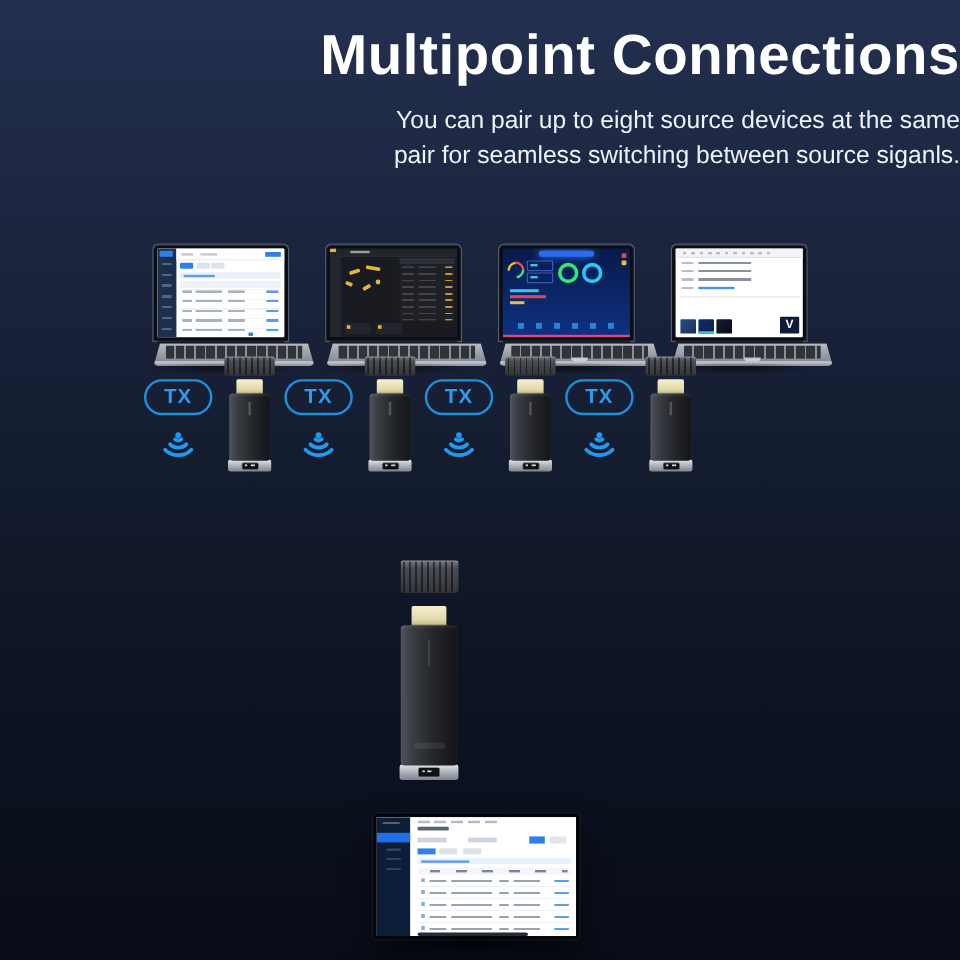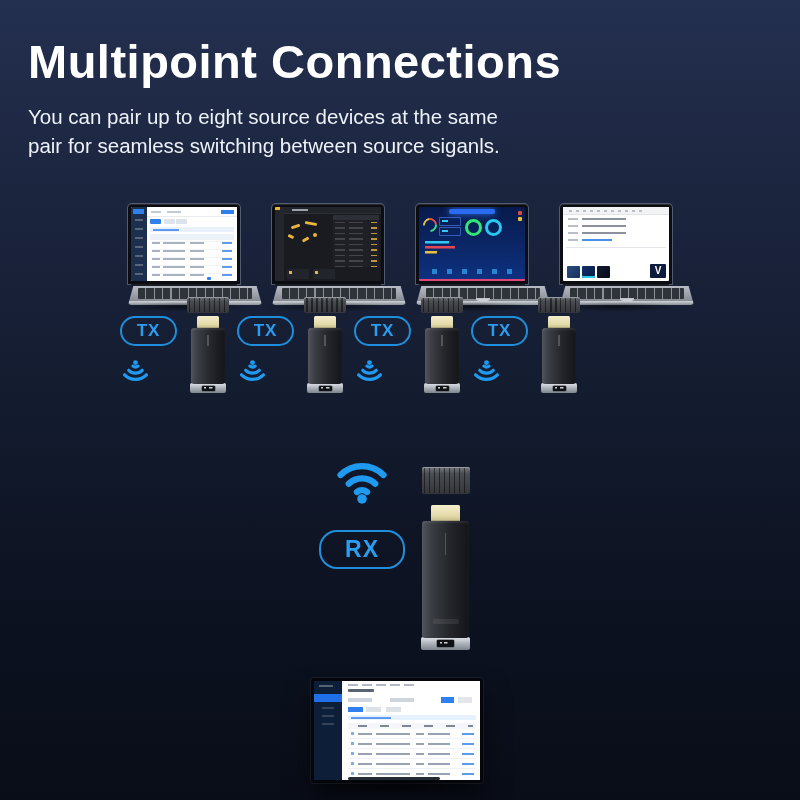--- a/index.html
+++ b/index.html
@@ -2,21 +2,21 @@
 <html><head>
 <meta charset="utf-8">
 <style>
   html,body{margin:0;padding:0;background:#0a0e19;}
   #stage{
     position:relative;width:800px;height:800px;overflow:hidden;
     font-family:"Liberation Sans",sans-serif;
     background:linear-gradient(180deg,#243050 0%,#1c2640 22%,#141c30 48%,#0d1322 72%,#090d18 100%);
   }
   
-  .header{position:absolute;top:34px;left:0;right:0;text-align:left;margin-left:28px;}
+  .header{position:absolute;top:18px;left:0;right:0;text-align:right;}
   .title{margin:0;font-size:47px;font-weight:bold;color:#ffffff;letter-spacing:.5px;}
   .subtitle{margin-top:13px;font-size:20.5px;line-height:29px;color:#edf1f8;font-weight:500;}
   
   .laptops-row{position:absolute;top:204px;left:112px;display:flex;}
   .lap-col{width:144px;display:flex;justify-content:center;}
   .laptop{position:relative;width:112px;}
   .lap-screen{width:106px;height:74px;margin:0 auto;background:#0b0d12;border-radius:4px 4px 0 0;
     padding:3px;box-shadow:0 0 0 1px rgba(190,196,205,.35), 0 1px 0 rgba(255,255,255,.12) inset;}
   .lap-display{position:relative;width:100%;height:100%;overflow:hidden;background:#10131a;border-radius:1px;}
   .lap-hinge{width:106px;height:2px;margin:0 auto;background:#1a1d23;}
@@ -121,21 +121,21 @@
   .th1{background:linear-gradient(135deg,#2a4d7f,#16305e);}
   .th2{background:linear-gradient(135deg,#103066,#0a1b44);box-shadow:inset 0 -2px 0 #28c8f0;}
   .th3{background:linear-gradient(135deg,#121b30,#070c1a);}
   .s4-gap{flex:1;}
   .s4-logo{width:16px;height:14px;background:#0d1b3d;border-radius:1px;color:#ffffff;
     font-weight:bold;font-size:10px;line-height:14px;text-align:center;}
   
   .tx-row{position:absolute;top:297px;left:116px;display:flex;}
   .tx-col{width:117px;display:flex;justify-content:center;}
   .tx-unit{display:flex;gap:10px;}
-  .tx-left{display:flex;flex-direction:column;align-items:flex-start;margin-top:19px;}
+  .tx-left{display:flex;flex-direction:column;align-items:center;margin-top:19px;}
   .pill{border:2.5px solid #1f8fdd;border-radius:15px;color:#2b9df0;font-weight:bold;
     display:flex;align-items:center;justify-content:center;letter-spacing:1px;}
   .tx-pill{width:53px;height:26px;font-size:17px;}
   .wifi{color:#1f9af0;display:block;}
   .tx-wifi{width:31px;height:27px;margin-top:14px;transform:rotate(180deg);}
   .tx-right{display:flex;flex-direction:column;align-items:center;}
   
   .cap{width:42px;height:16px;border-radius:2px;position:relative;
     background:linear-gradient(180deg,#75797f 0%,#4a4d52 25%,#33353a 100%);
     box-shadow:inset 0 1px 0 rgba(255,255,255,.28);}
@@ -413,29 +413,20 @@
           <div class="dbody"></div>
           <div class="dband">
               <div class="dlabel"></div>
             </div>
         </div>
       </div>
     </div>
   </div>
 
   <div class="rx-group">
-    <div class="rx-left">
-      <svg class="wifi rx-wifi" viewBox="0 0 48 42">
-        <path d="M7 19 A24 24 0 0 1 41 19" fill="none" stroke="currentColor" stroke-width="5" stroke-linecap="round"></path>
-        <path d="M13.5 26 A15 15 0 0 1 34.5 26" fill="none" stroke="currentColor" stroke-width="5" stroke-linecap="round"></path>
-        <path d="M20 32.5 A6.5 6.5 0 0 1 28 32.5" fill="none" stroke="currentColor" stroke-width="5" stroke-linecap="round"></path>
-        <circle cx="24" cy="38" r="3.8" fill="currentColor"></circle>
-      </svg>
-      <div class="pill rx-pill">RX</div>
-    </div>
     <div class="rx-right">
       <div class="cap rx-cap"></div>
       <div class="hdmi rx-hdmi"></div>
       <div class="dbody rx-body">
         <div class="brand"></div>
       </div>
       <div class="dband rx-band">
           <div class="dlabel rx-label"></div>
         </div>
     </div>

